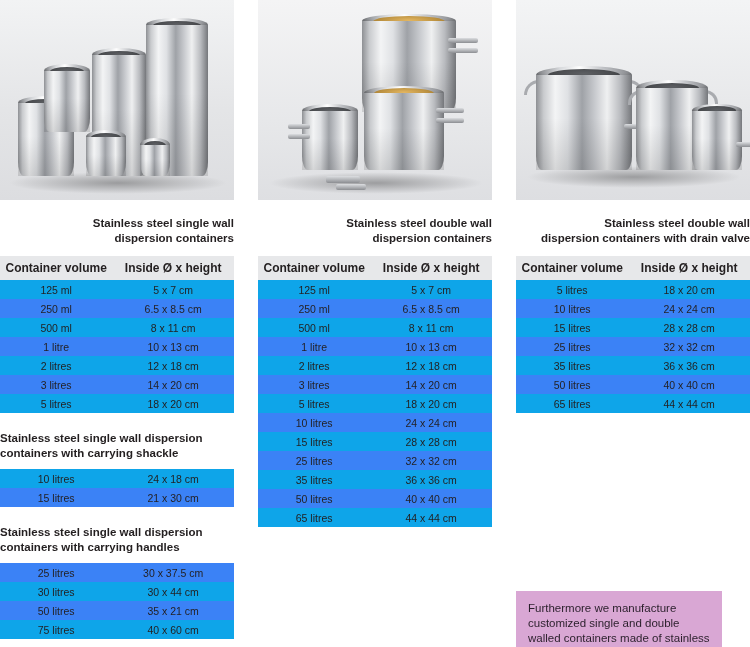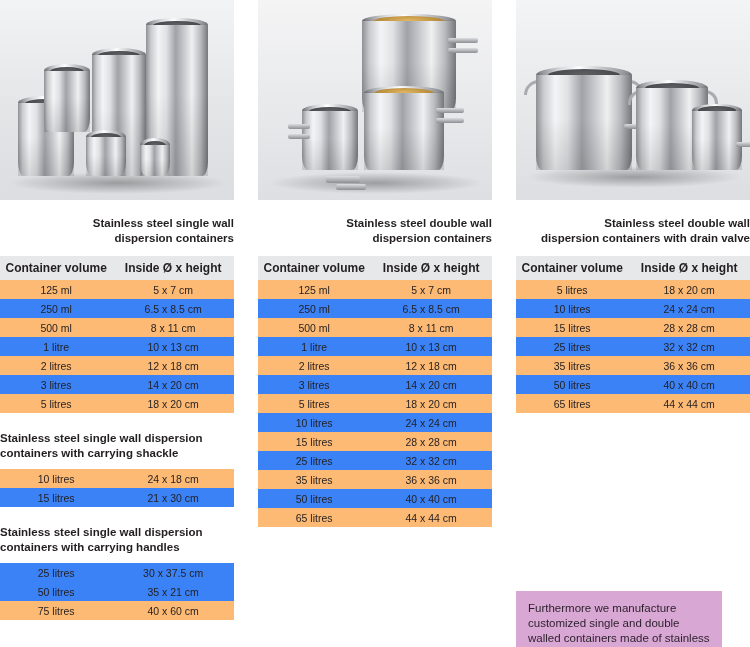--- a/index.html
+++ b/index.html
@@ -72,21 +72,21 @@
     margin:16px 0 10px 7px;color:#231f20;text-align:right;
   }
   .tbl{width:100%;border-collapse:collapse;table-layout:fixed;}
   .tbl th{
     background:#e7e8ea;font-size:12px;font-weight:bold;
     padding:5px 0 5px 0;color:#231f20;border:none;
   }
   .tbl td{
     font-size:10.5px;text-align:center;padding:3.5px 0;color:#231f20;
   }
-  .tbl tr.odd td{background:#fdba74;}
+  .tbl tr.odd td{background:#0ea5e9;}
   .tbl tr.even td{background:#3b82f6;}
   .tbl .c1{width:48%;}
   .tbl .c2{width:52%;}
 
   .subnote{
     font-size:11.5px;line-height:15px;font-weight:bold;margin:18px 0 8px 0;
   }
 
   .promo{
     position:absolute;left:516px;top:578px;width:206px;
@@ -221,20 +221,24 @@
   <table class="tbl">
     <colgroup>
         <col class="c1">
         <col class="c2">
       </colgroup>
     <tbody>
       <tr class="even">
           <td>25 litres</td>
           <td>30 x 37.5 cm</td>
         </tr>
+      <tr class="odd">
+          <td>30 litres</td>
+          <td>30 x 44 cm</td>
+        </tr>
       <tr class="even">
           <td>50 litres</td>
           <td>35 x 21 cm</td>
         </tr>
       <tr class="odd">
           <td>75 litres</td>
           <td>40 x 60 cm</td>
         </tr>
 
     </tbody>

